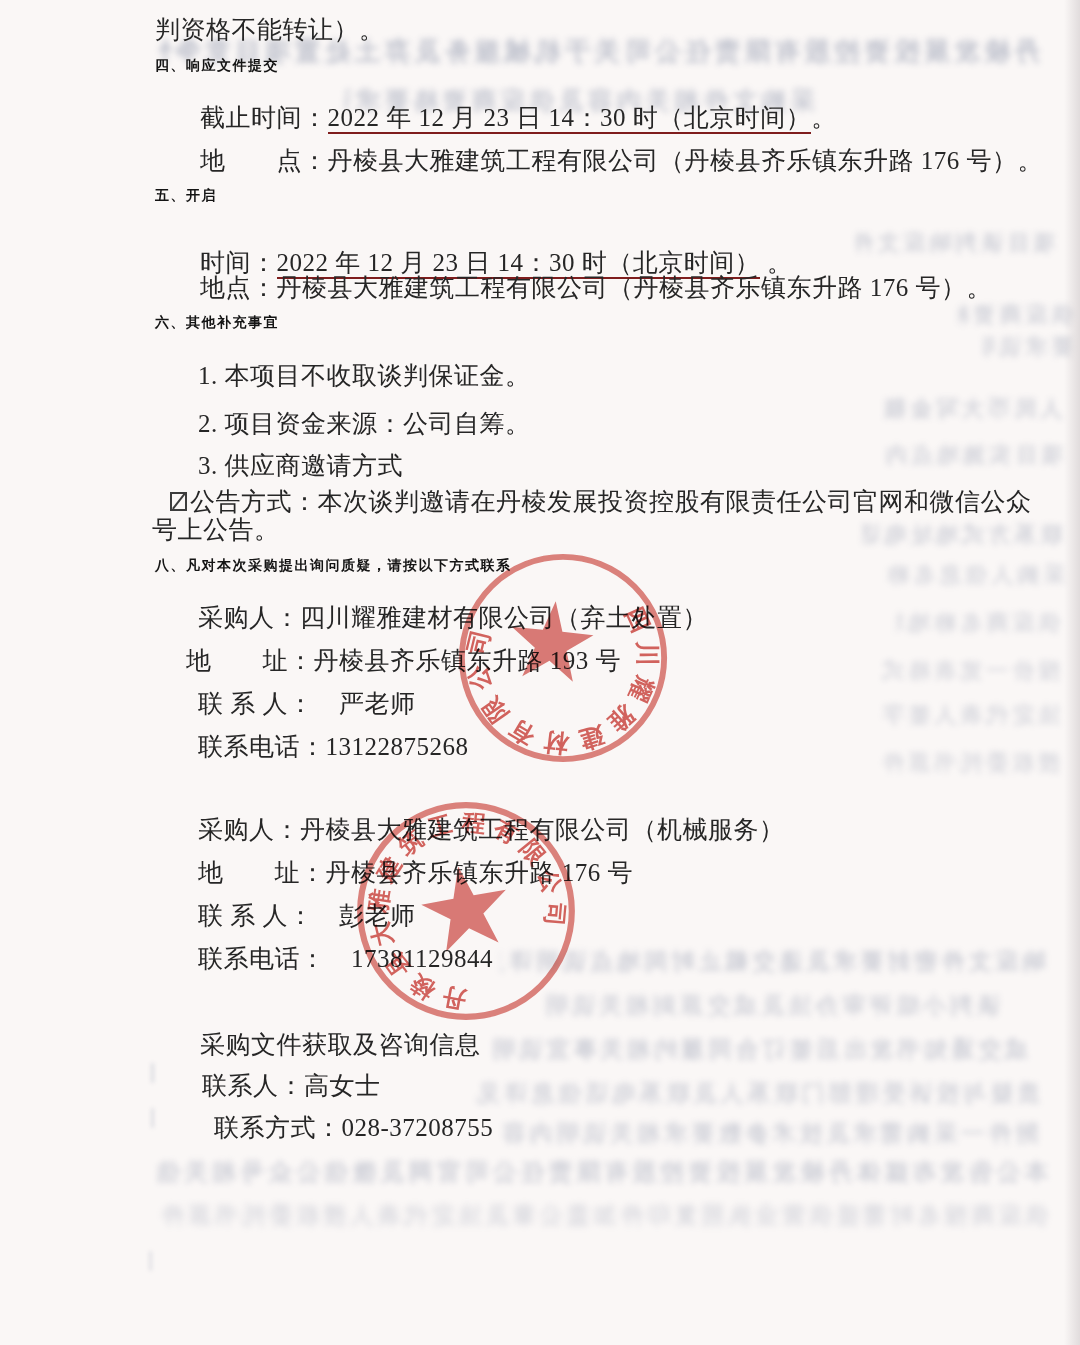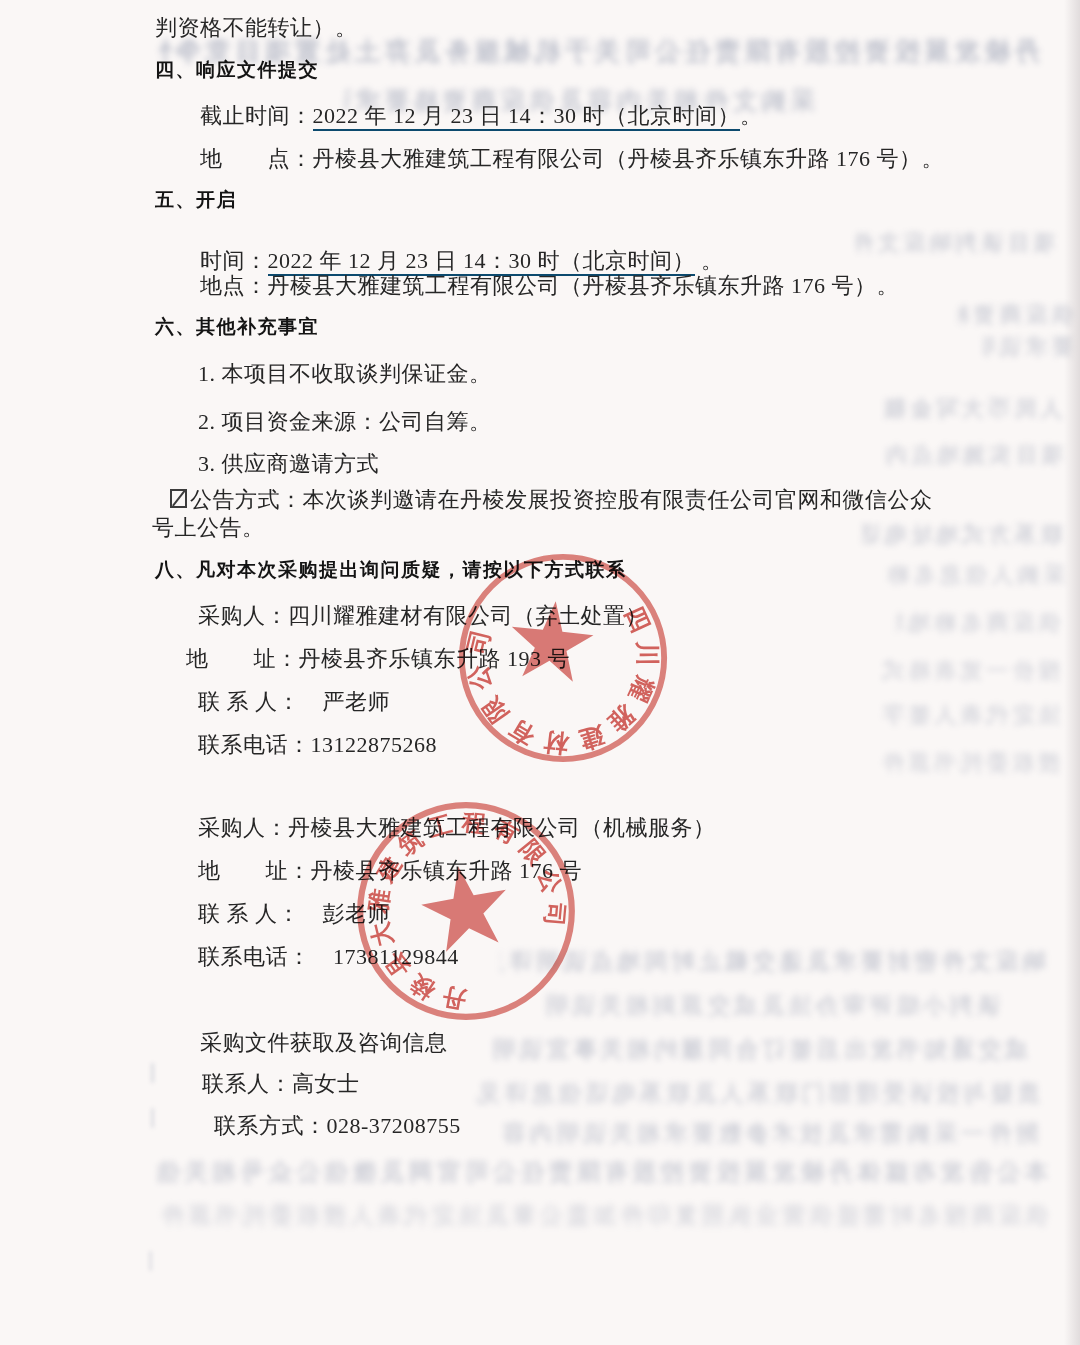--- a/index.html
+++ b/index.html
@@ -8,25 +8,25 @@
         font-family:"Liberation Serif","DejaVu Serif",serif;}
   
   .edge{position:absolute;right:0;top:0;width:16px;height:100%;z-index:4;
         background:linear-gradient(to right, rgba(0,0,0,0), rgba(160,150,155,.28));}
   
   #bleed-layer{position:absolute;inset:0;z-index:1;}
   .bleed{position:absolute;color:#76809b;font-weight:bold;white-space:nowrap;overflow:hidden;
          letter-spacing:4px;transform:scaleX(-1);
          font-family:"Liberation Sans","DejaVu Sans",sans-serif;}
   
-  .t{position:absolute;z-index:2;font-size:22px;color:#262626;white-space:nowrap;
+  .t{position:absolute;z-index:2;font-size:25px;color:#262626;white-space:nowrap;
      letter-spacing:.5px;}
   .h{font-family:Liberation Serif, serif;font-weight:700;
-     font-size:19px;color:#141414;letter-spacing:1.5px;}
-  .ul{border-bottom:2px solid #0c4a6e;padding-bottom:1px;}
+     font-size:14px;color:#141414;letter-spacing:1.5px;}
+  .ul{border-bottom:2px solid #7f1d1d;padding-bottom:1px;}
   .cbx{display:inline-block;position:relative;width:13px;height:15px;
        border:2px solid #3c3c3c;margin-right:3px;vertical-align:-1px;}
   .cbx i{position:absolute;left:-3px;top:6px;width:20px;height:2px;background:#3c3c3c;
          transform:rotate(-52deg);}
   
   .seal{position:absolute;z-index:3;color:#cf4a44;mix-blend-mode:multiply;
         filter:blur(.4px);opacity:.85;}
   .seal text{font-family:"Liberation Serif","DejaVu Serif",serif;font-weight:700;
              fill:currentColor;}
 </style>

